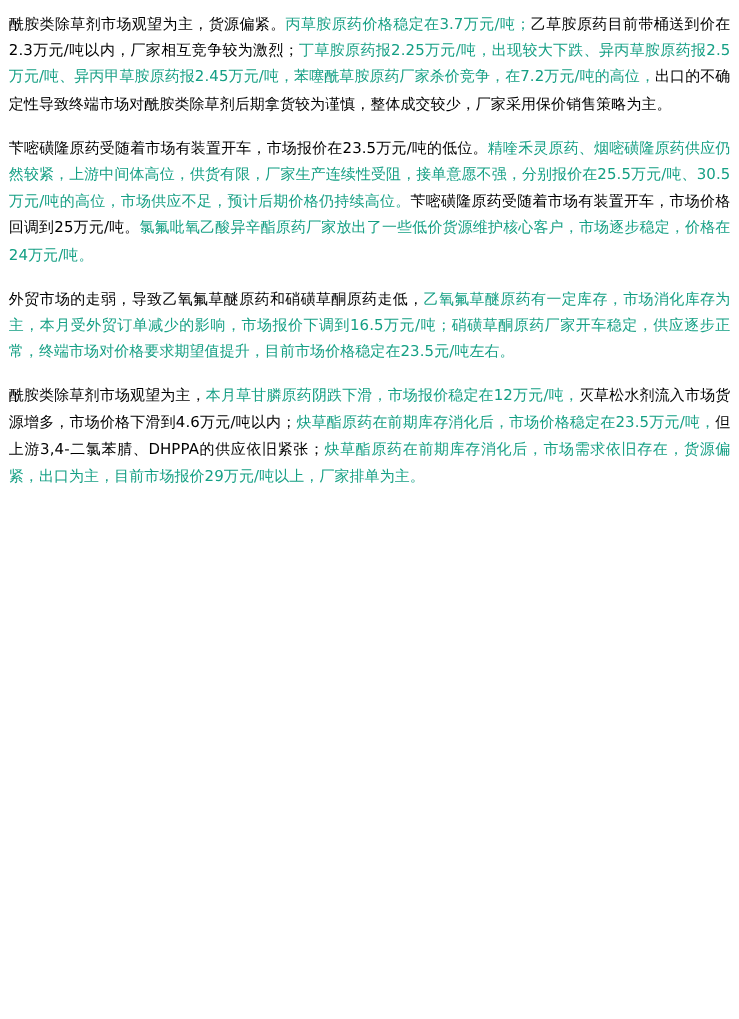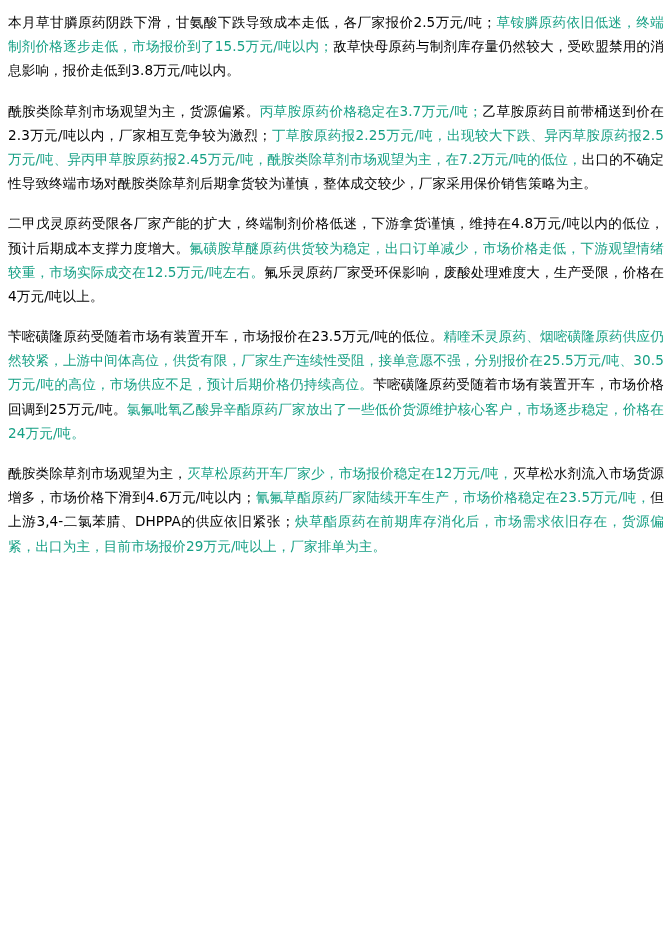--- a/index.html
+++ b/index.html
@@ -31,34 +31,31 @@
   .seg {
     white-space: pre-wrap;
   }
   .seg.black { color: #000000; }
   .seg.green { color: #16a085; }
 </style>
 </head>
 <body>
 
 <div class="page">
-  <p class="para">
-    <span class="seg black">本月草甘膦原药阴跌下滑，甘氨酸下跌导致成本走低，各厂家报价2.5万元/吨；</span><span class="seg green">草铵膦原药依旧低迷，终端制剂价格逐步走低，市场报价到了15.5万元/吨以内；</span><span class="seg black">敌草快母原药与制剂库存量仍然较大，受欧盟禁用的消息影响，报价走低到3.8万元/吨以内。</span>
-  </p>
 
   <p class="para">
-    <span class="seg black">酰胺类除草剂市场观望为主，货源偏紧。</span><span class="seg green">丙草胺原药价格稳定在3.7万元/吨；</span><span class="seg black">乙草胺原药目前带桶送到价在2.3万元/吨以内，厂家相互竞争较为激烈；</span><span class="seg green">丁草胺原药报2.25万元/吨，出现较大下跌、异丙草胺原药报2.5万元/吨、异丙甲草胺原药报2.45万元/吨，酰胺类除草剂市场观望为主，在7.2万元/吨的低位，</span><span class="seg black">出口的不确定性导致终端市场对酰胺类除草剂后期拿货较为谨慎，整体成交较少，厂家采用保价销售策略为主。</span>
+    <span class="seg black">酰胺类除草剂市场观望为主，货源偏紧。</span><span class="seg green">丙草胺原药价格稳定在3.7万元/吨；</span><span class="seg black">乙草胺原药目前带桶送到价在2.3万元/吨以内，厂家相互竞争较为激烈；</span><span class="seg green">丁草胺原药报2.25万元/吨，出现较大下跌、异丙草胺原药报2.5万元/吨、异丙甲草胺原药报2.45万元/吨，苯噻酰草胺原药厂家杀价竞争，在7.2万元/吨的高位，</span><span class="seg black">出口的不确定性导致终端市场对酰胺类除草剂后期拿货较为谨慎，整体成交较少，厂家采用保价销售策略为主。</span>
   </p>
 
 
-  <p class="para">
-    <span class="seg black">二甲戊灵原药受限各厂家产能的扩大，终端制剂价格低迷，下游拿货谨慎，维持在4.8万元/吨以内的低位，预计后期成本支撑力度增大。</span><span class="seg green">氟磺胺草醚原药供货较为稳定，出口订单减少，市场价格走低，下游观望情绪较重，市场实际成交在12.5万元/吨左右。</span><span class="seg black">氟乐灵原药厂家受环保影响，废酸处理难度大，生产受限，价格在4万元/吨以上。</span>
-  </p>
 
   <p class="para">
     <span class="seg black">苄嘧磺隆原药受随着市场有装置开车，市场报价在23.5万元/吨的低位。</span><span class="seg green">精喹禾灵原药、烟嘧磺隆原药供应仍然较紧，上游中间体高位，供货有限，厂家生产连续性受阻，接单意愿不强，分别报价在25.5万元/吨、30.5万元/吨的高位，市场供应不足，预计后期价格仍持续高位。</span><span class="seg black">苄嘧磺隆原药受随着市场有装置开车，市场价格回调到25万元/吨。</span><span class="seg green">氯氟吡氧乙酸异辛酯原药厂家放出了一些低价货源维护核心客户，市场逐步稳定，价格在24万元/吨。</span>
   </p>
 
+  <p class="para">
+    <span class="seg black">外贸市场的走弱，导致乙氧氟草醚原药和硝磺草酮原药走低，</span><span class="seg green">乙氧氟草醚原药有一定库存，市场消化库存为主，本月受外贸订单减少的影响，市场报价下调到16.5万元/吨；硝磺草酮原药厂家开车稳定，供应逐步正常，终端市场对价格要求期望值提升，目前市场价格稳定在23.5元/吨左右。</span>
+  </p>
 
   <p class="para">
-    <span class="seg black">酰胺类除草剂市场观望为主，</span><span class="seg green">灭草松原药开车厂家少，市场报价稳定在12万元/吨，</span><span class="seg black">灭草松水剂流入市场货源增多，市场价格下滑到4.6万元/吨以内；</span><span class="seg green">氰氟草酯原药厂家陆续开车生产，市场价格稳定在23.5万元/吨，</span><span class="seg black">但上游3,4-二氯苯腈、DHPPA的供应依旧紧张；</span><span class="seg green">炔草酯原药在前期库存消化后，市场需求依旧存在，货源偏紧，出口为主，目前市场报价29万元/吨以上，厂家排单为主。</span>
+    <span class="seg black">酰胺类除草剂市场观望为主，</span><span class="seg green">本月草甘膦原药阴跌下滑，市场报价稳定在12万元/吨，</span><span class="seg black">灭草松水剂流入市场货源增多，市场价格下滑到4.6万元/吨以内；</span><span class="seg green">炔草酯原药在前期库存消化后，市场价格稳定在23.5万元/吨，</span><span class="seg black">但上游3,4-二氯苯腈、DHPPA的供应依旧紧张；</span><span class="seg green">炔草酯原药在前期库存消化后，市场需求依旧存在，货源偏紧，出口为主，目前市场报价29万元/吨以上，厂家排单为主。</span>
   </p>
 </div>
 
 </body></html>

